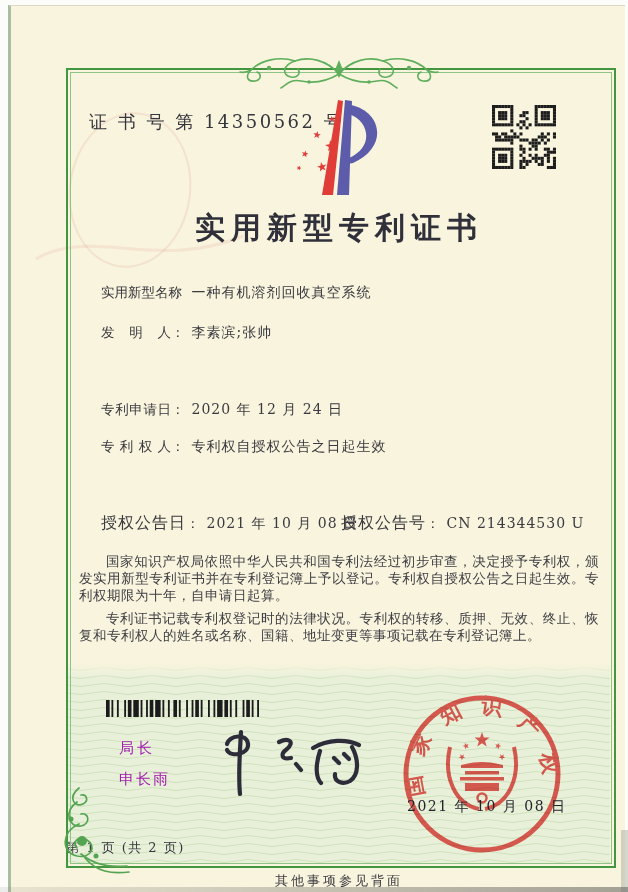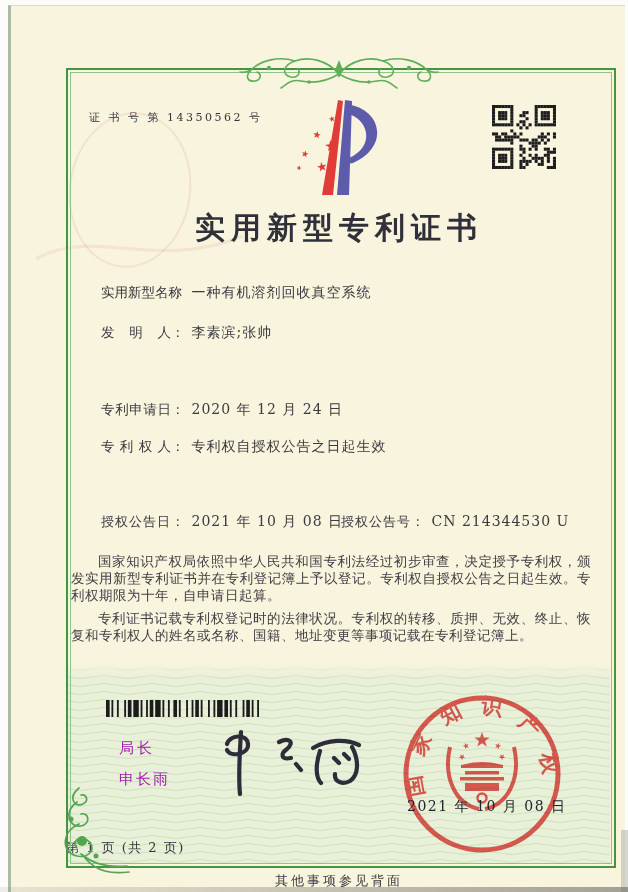--- a/index.html
+++ b/index.html
@@ -4,34 +4,34 @@
 <style>
   html,body{margin:0;padding:0;}
   body{width:628px;height:892px;background:#fbfbf8;font-family:"DejaVu Serif","Liberation Serif",serif;}
   .scan{position:relative;width:628px;height:892px;overflow:hidden;background:#fcfcfa;}
   .paper{position:absolute;left:8px;top:5px;width:614px;height:887px;background:#f9f4dd;
          border-left:3px solid #a8bda2;border-top:1px solid #ddd8c4;}
   
   .frame{position:absolute;left:55px;top:62px;width:546px;height:796px;border:2px solid #44953f;pointer-events:none;z-index:3;}
   .frame::after{content:"";position:absolute;inset:2px;border:1px solid #8fc489;}
   
-  .certno{position:absolute;left:78px;top:104px;font-size:11px;letter-spacing:2.5px;color:#35353d;z-index:2;text-align:right;}
+  .certno{position:absolute;left:78px;top:104px;font-size:18px;letter-spacing:2.5px;color:#35353d;z-index:2;text-align:right;}
   .logo{position:absolute;left:280px;top:92px;z-index:2;}
   .qr{position:absolute;left:481px;top:99px;z-index:2;}
   .title{position:absolute;left:55px;top:202px;width:546px;text-align:center;font-size:30px;font-weight:600;
          letter-spacing:6px;color:#30303b;z-index:2;}
   
   .frow{position:absolute;left:90px;font-size:14px;color:#3a3a40;white-space:nowrap;z-index:2;}
   .flabel{display:inline-block;width:70px;text-align:justify;text-align-last:justify;font-size:13.5px;vertical-align:bottom;}
   .fcolon{display:inline-block;margin-right:7px;font-size:13.5px;}
   .fvalue{letter-spacing:1px;}
   .frow2{position:absolute;left:330px;font-size:14px;color:#3a3a40;white-space:nowrap;z-index:2;}
-  .flabel2{font-size:13px;letter-spacing:1px;}
-  
-  .para{position:absolute;left:60px;width:520px;font-size:13.5px;line-height:17.3px;color:#3f3f45;
+  .flabel2{font-size:16px;letter-spacing:1px;}
+  
+  .para{position:absolute;left:68px;width:520px;font-size:13.5px;line-height:17.3px;color:#3f3f45;
         text-align:justify;text-indent:2em;letter-spacing:.5px;z-index:2;}
   
   .band{position:absolute;left:57px;top:657px;width:542px;height:200px;background:#e8f0da;z-index:1;}
   .band-fade{position:absolute;left:0;top:0;width:100%;height:16px;background:linear-gradient(#f9f4dd,rgba(249,244,221,0));}
   .barcode{position:absolute;left:95px;top:694px;z-index:2;}
   .director{position:absolute;left:108px;top:733px;font-size:15px;color:#a21caf;letter-spacing:3px;z-index:2;}
   .director div+div{margin-top:12px;letter-spacing:2px;}
   .sig{position:absolute;left:190px;top:718px;z-index:2;}
   .seal{position:absolute;left:388px;top:685px;z-index:4;mix-blend-mode:multiply;opacity:.93;}
   .sealdate{position:absolute;left:396px;top:792px;font-size:14px;color:#23232a;letter-spacing:1.5px;z-index:5;}

